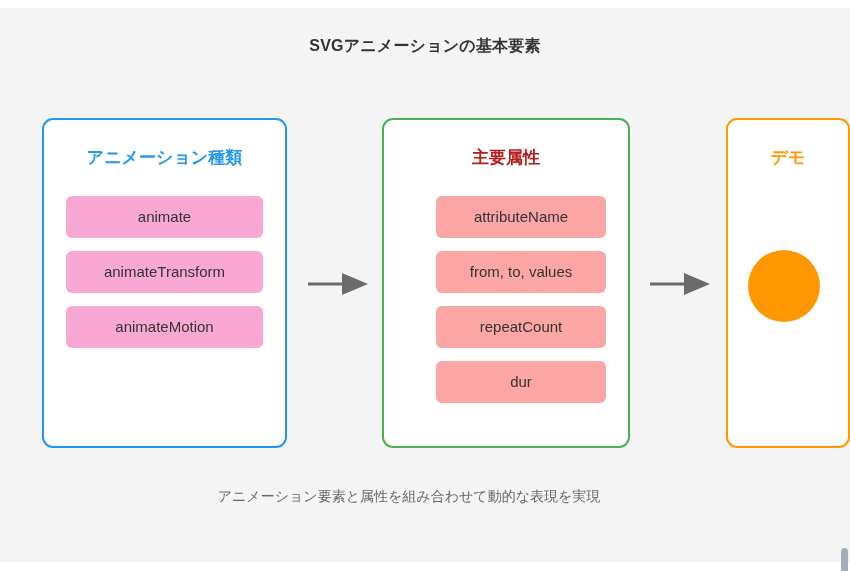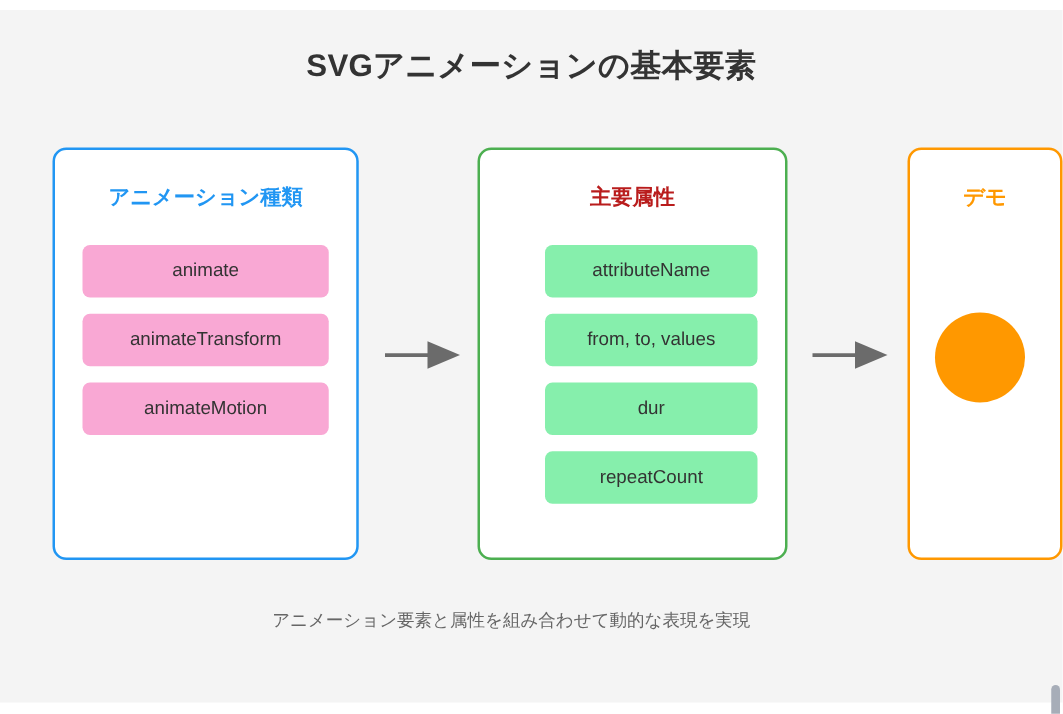--- a/index.html
+++ b/index.html
@@ -31,21 +31,21 @@
     background: #f4f4f4;
   }
 
   
   #page-title {
     position: absolute;
     left: 0;
     top: 36px;
     width: 850px;
     text-align: center;
-    font-size: 25px;
+    font-size: 16px;
     font-weight: bold;
     color: #333333;
     letter-spacing: 0.2px;
   }
 
   
   .panel {
     position: absolute;
     background: #ffffff;
     border-radius: 11px;
@@ -98,21 +98,21 @@
   .item {
     height: 42px;
     line-height: 42px;
     text-align: center;
     border-radius: 6px;
     font-size: 15px;
     color: #333333;
     margin-bottom: 13px;
   }
   #panel-types .item { background: #f9a8d4; }
-  #panel-attrs .item { background: #86efac; margin-left: 30px; }
+  #panel-attrs .item { background: #fca5a5; margin-left: 30px; }
 
   
   #demo-circle {
     position: absolute;
     left: 20px;
     top: 130px;
     width: 72px;
     height: 72px;
     border-radius: 50%;
     background: #ff9800;
@@ -168,22 +168,22 @@
       <line x1="2" y1="16" x2="40" y2="16" stroke="#6b6b6b" stroke-width="3"></line>
       <polygon points="36,5 62,16 36,27" fill="#6b6b6b"></polygon>
     </svg>
   </div>
 
   <div class="panel" id="panel-attrs">
     <div class="panel-title">主要属性</div>
     <div class="items">
       <div class="item">attributeName</div>
       <div class="item">from, to, values</div>
+      <div class="item">repeatCount</div>
       <div class="item">dur</div>
-      <div class="item">repeatCount</div>
     </div>
   </div>
 
   <div class="arrow" id="arrow-2">
     <svg width="64" height="32" viewBox="0 0 64 32" aria-hidden="true">
       <line x1="2" y1="16" x2="40" y2="16" stroke="#6b6b6b" stroke-width="3"></line>
       <polygon points="36,5 62,16 36,27" fill="#6b6b6b"></polygon>
     </svg>
   </div>
 

